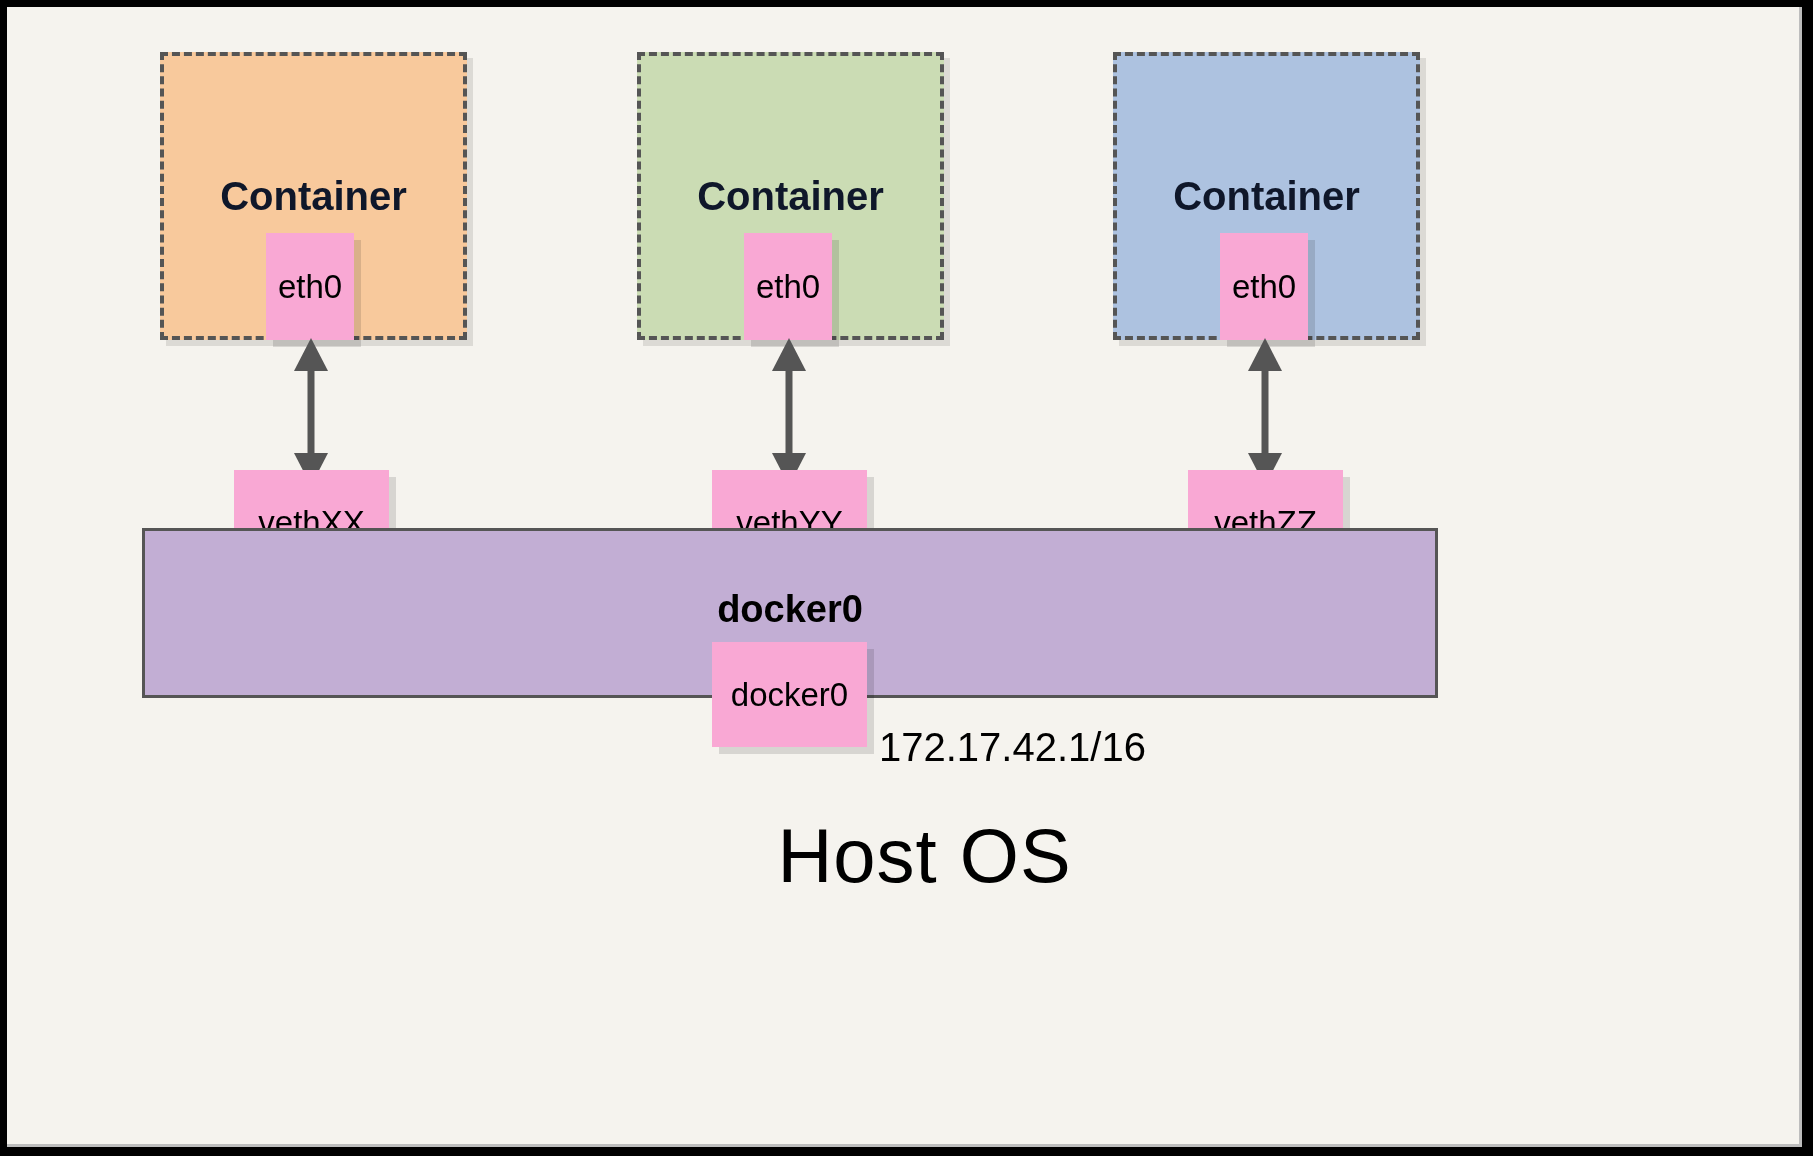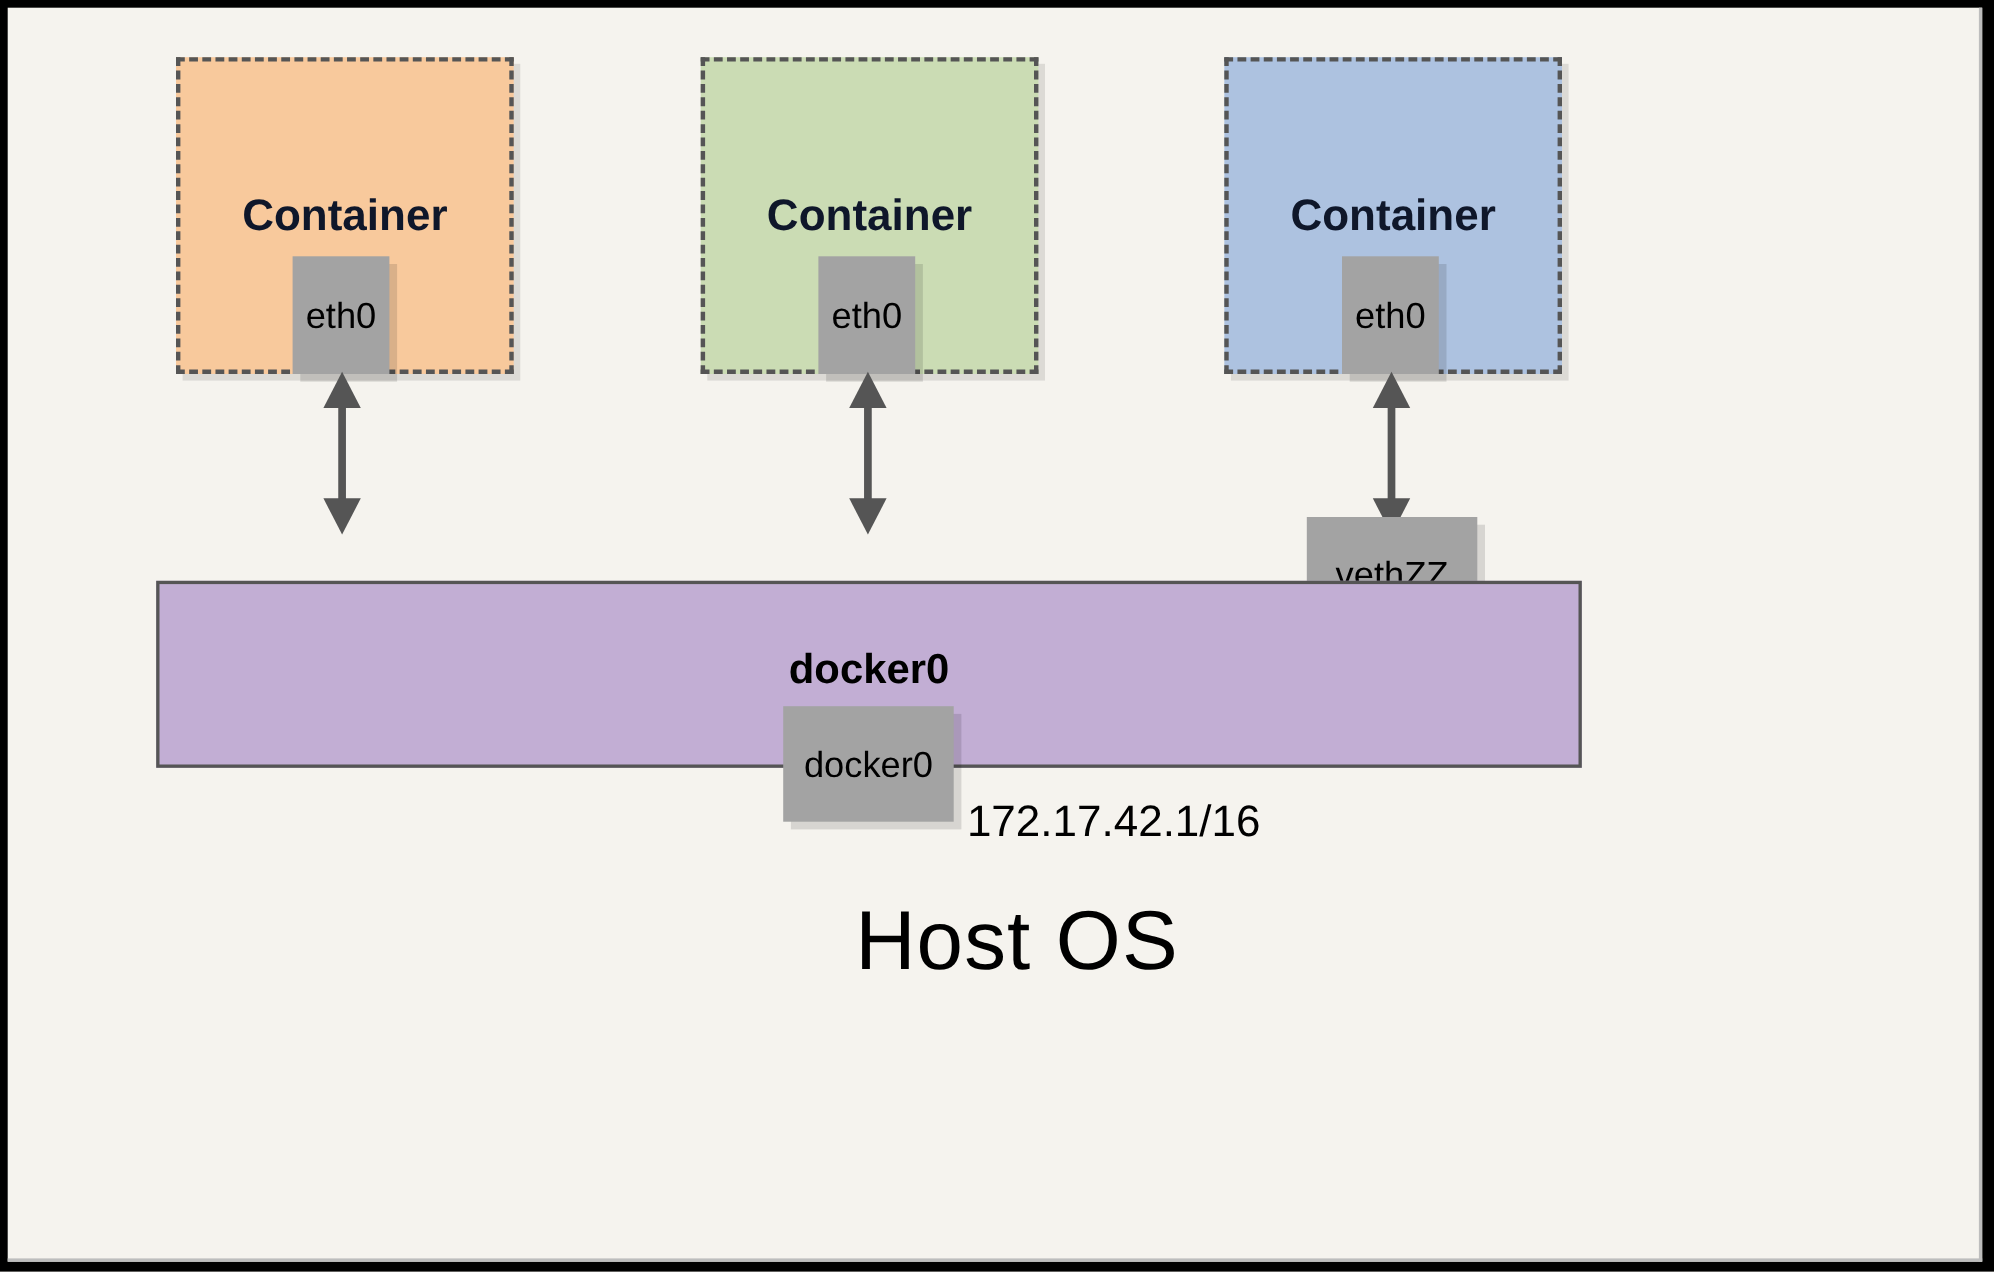--- a/index.html
+++ b/index.html
@@ -34,21 +34,21 @@
     text-align:center;
     font-size:40px;
     font-weight:bold;
     color:#0f172a;
     letter-spacing:0px;
   }
 
   
   .ybox{
     position:absolute;
-    background:#a3a3a3;
+    background:#f9a8d4;
     box-sizing:border-box;
     display:flex;
     align-items:center;
     justify-content:center;
     font-size:33px;
     color:#000000;
     box-shadow:7px 7px 0 0 rgba(0,0,0,0.12);
   }
 
   
@@ -97,34 +97,40 @@
     <div class="ybox" style="left:259px;top:226px;width:88px;height:107px;">
       <span>eth0</span>
     </div>
 
     <svg class="arrow" style="left:279px;top:330px;width:50px;height:150px;" viewBox="0 0 50 150">
       <line x1="25" y1="22" x2="25" y2="128" stroke="#555555" stroke-width="7"></line>
       <polygon points="25,1 42,34 8,34" fill="#555555"></polygon>
       <polygon points="25,149 42,116 8,116" fill="#555555"></polygon>
     </svg>
 
+    <div class="ybox" style="left:227px;top:463px;width:155px;height:105px;">
+      <span>vethXX</span>
+    </div>
 
     <div class="container-box" style="left:630px;top:45px;width:307px;height:288px;background:#cbdcb4;">
       <div class="container-title">Container</div>
     </div>
     <div class="ybox" style="left:737px;top:226px;width:88px;height:107px;">
       <span>eth0</span>
     </div>
 
     <svg class="arrow" style="left:757px;top:330px;width:50px;height:150px;" viewBox="0 0 50 150">
       <line x1="25" y1="22" x2="25" y2="128" stroke="#555555" stroke-width="7"></line>
       <polygon points="25,1 42,34 8,34" fill="#555555"></polygon>
       <polygon points="25,149 42,116 8,116" fill="#555555"></polygon>
     </svg>
 
+    <div class="ybox" style="left:705px;top:463px;width:155px;height:105px;">
+      <span>vethYY</span>
+    </div>
 
     <div class="container-box" style="left:1106px;top:45px;width:307px;height:288px;background:#adc2e0;">
       <div class="container-title">Container</div>
     </div>
     <div class="ybox" style="left:1213px;top:226px;width:88px;height:107px;">
       <span>eth0</span>
     </div>
 
     <svg class="arrow" style="left:1233px;top:330px;width:50px;height:150px;" viewBox="0 0 50 150">
       <line x1="25" y1="22" x2="25" y2="128" stroke="#555555" stroke-width="7"></line>

